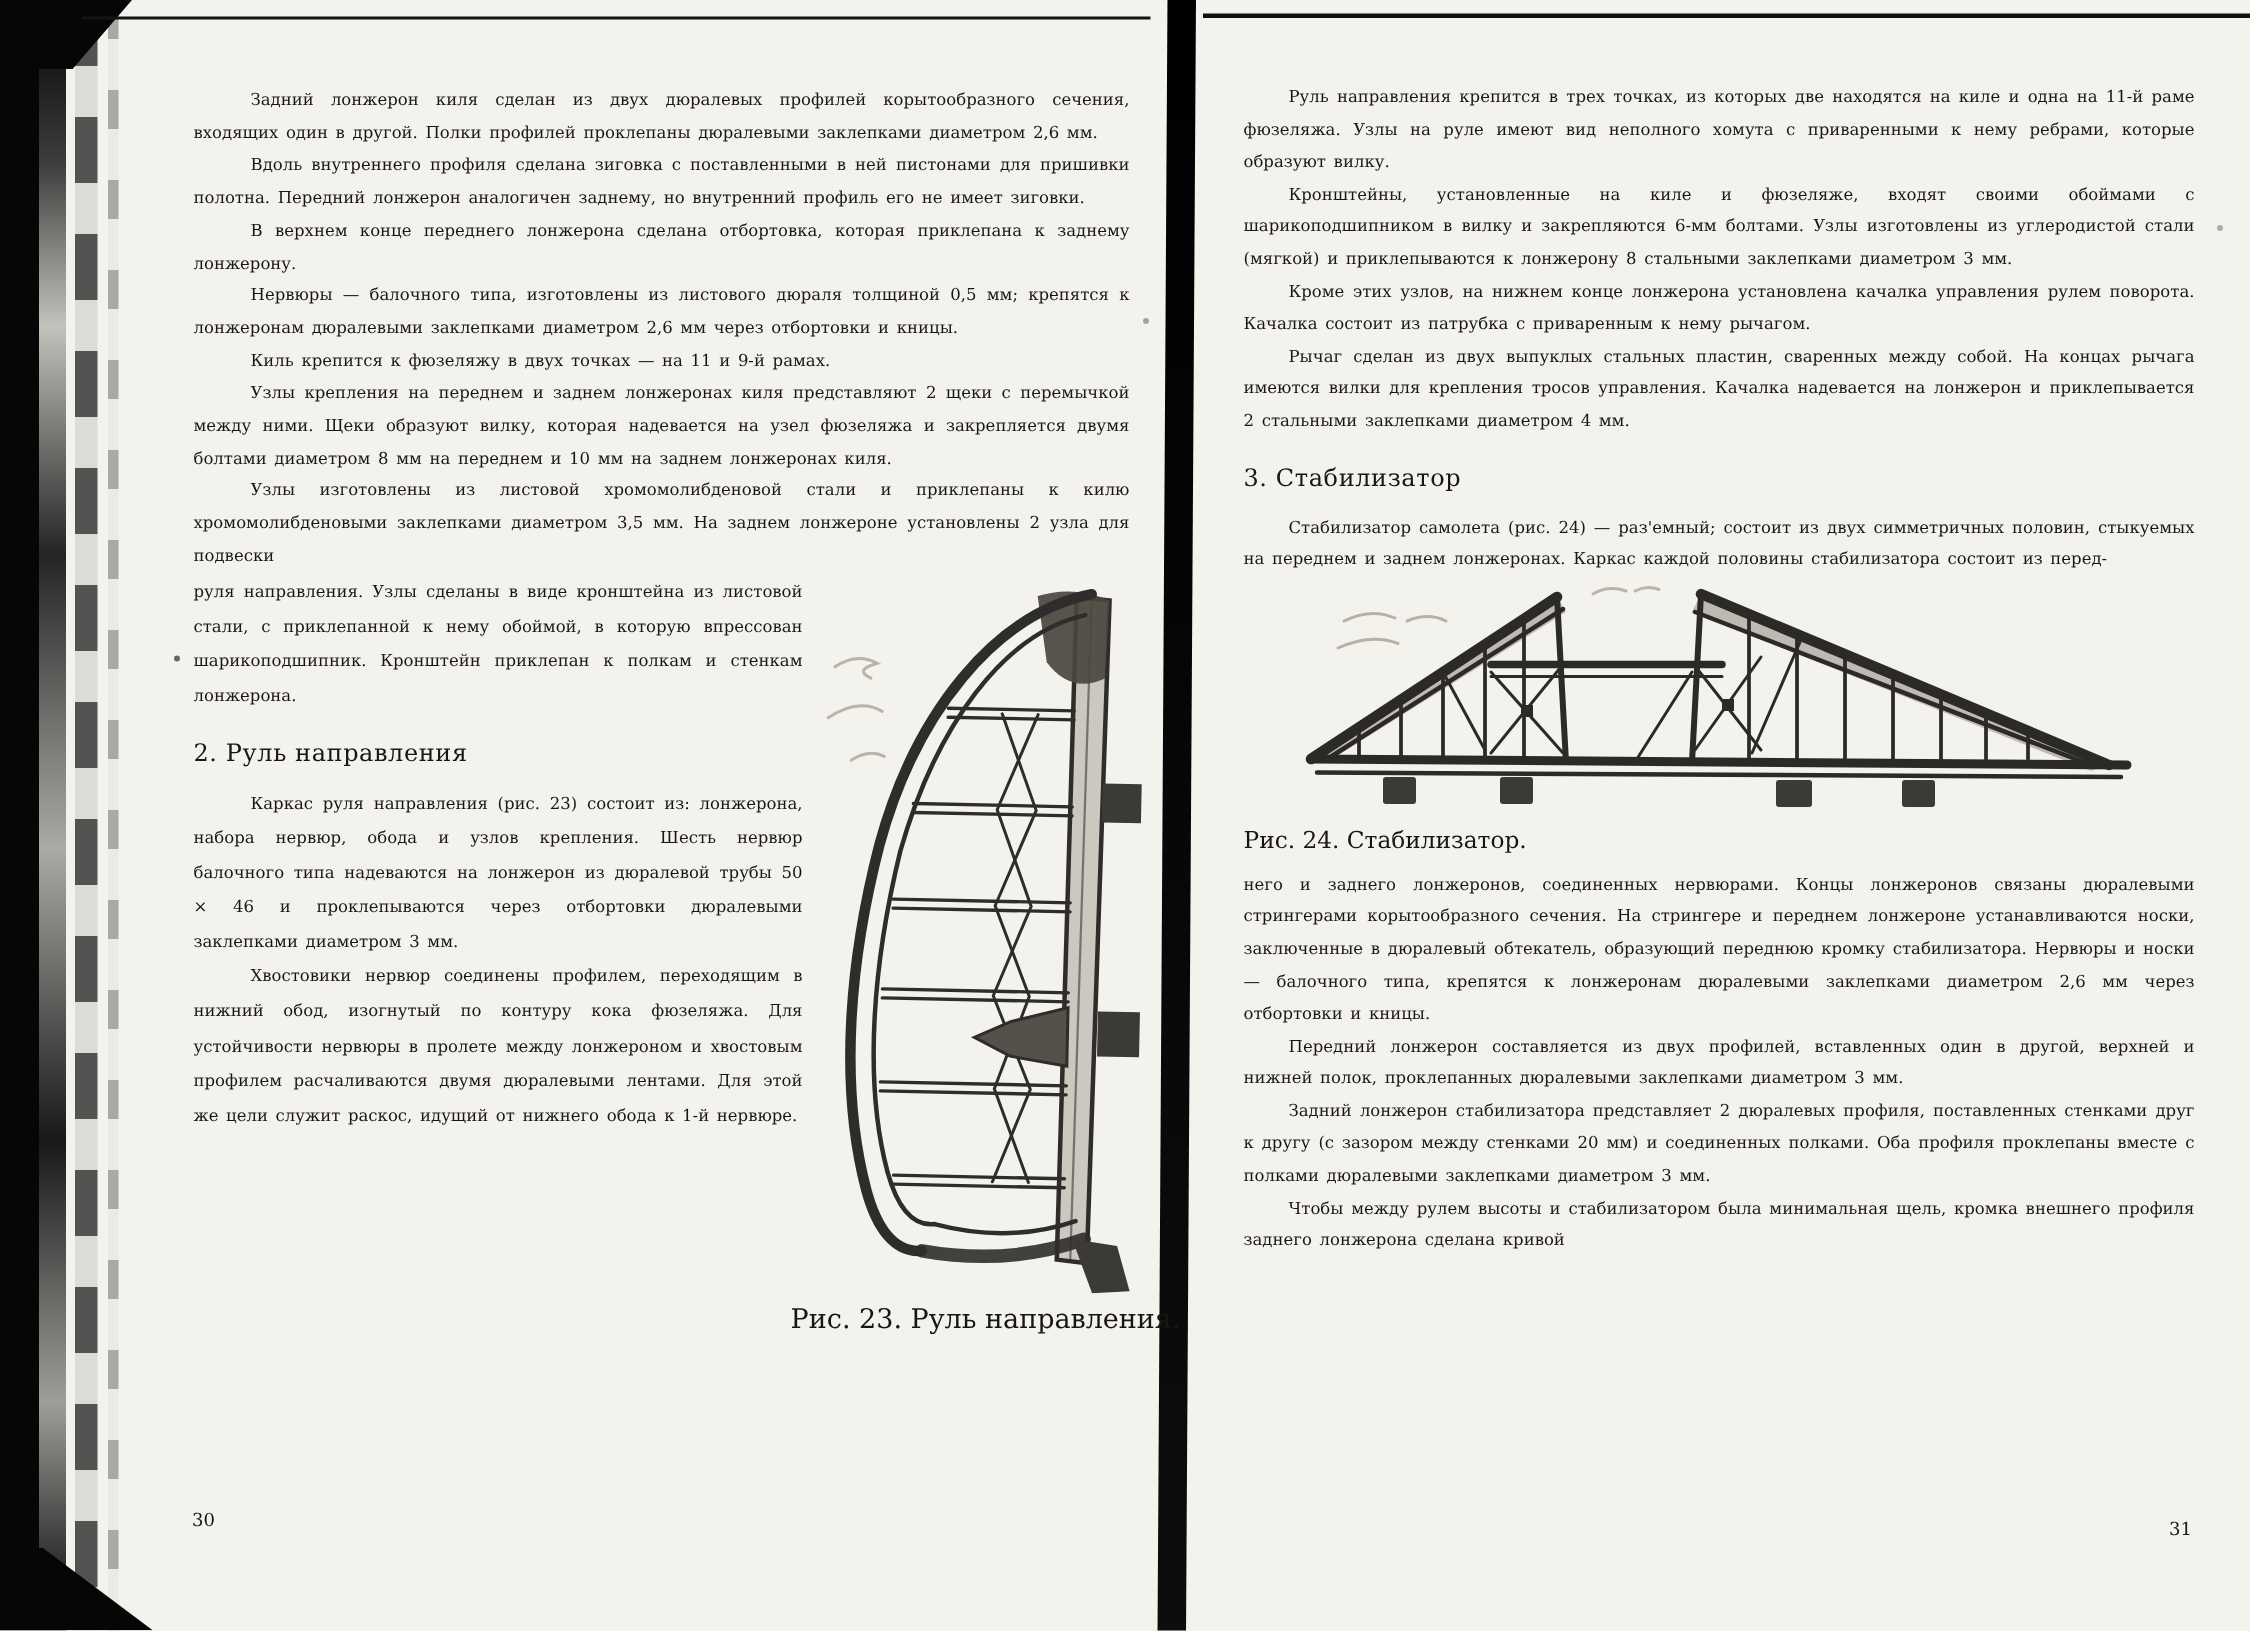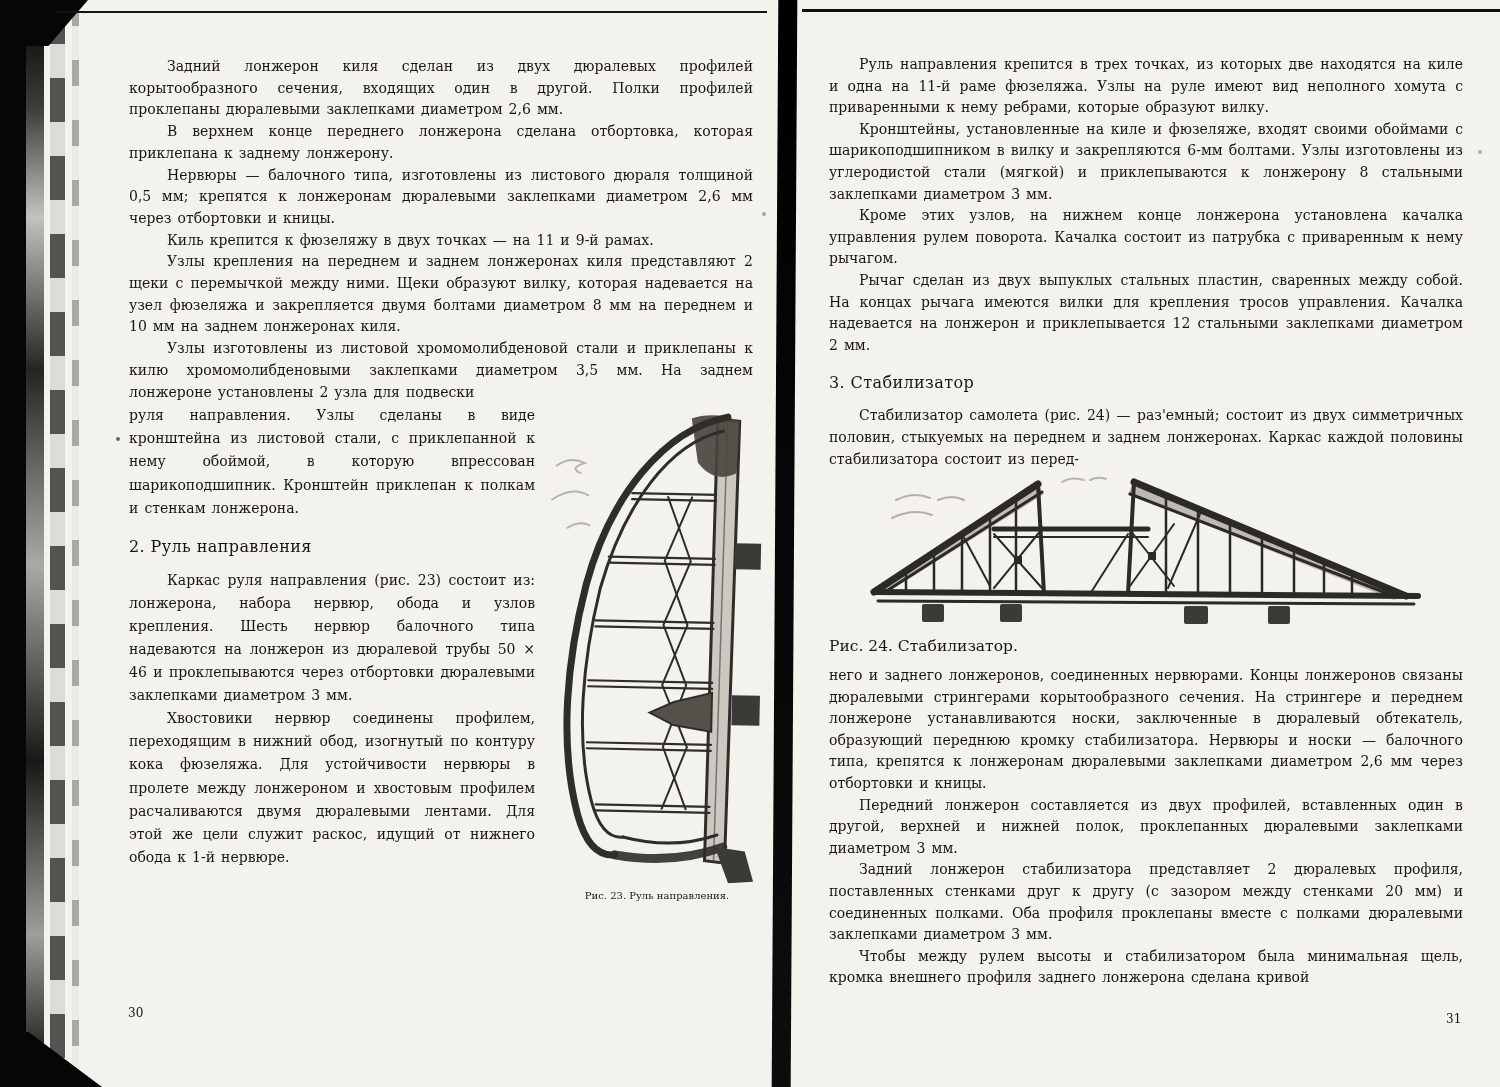--- a/index.html
+++ b/index.html
@@ -19,33 +19,33 @@
   #band3{left:72px;top:0;width:7px;height:1087px;opacity:.35;
     background:repeating-linear-gradient(to bottom,rgba(8,8,8,.9) 0 26px,rgba(8,8,8,.1) 26px 60px);}
   #blobTL{left:0;top:0;width:88px;height:46px;background:#060606;clip-path:polygon(0 0,100% 0,55% 100%,0 100%);}
   #blobBL{left:0;top:1032px;width:102px;height:55px;background:#060606;clip-path:polygon(0 0,28% 0,100% 100%,0 100%);}
   #gutter{left:775px;top:-6px;width:19px;height:1100px;background:linear-gradient(to bottom,#000,#0d0d0d);transform:rotate(.35deg);}
   #ruleL{left:55px;top:11px;width:712px;height:2px;background:#141414;}
   #ruleR{left:802px;top:9px;width:698px;height:3px;background:#101010;}
   .speck{width:4px;height:4px;border-radius:50%;background:#2a2a2a;opacity:.7;}
 
   
-  .page p{font-size:14px;line-height:21.7px;text-align:justify;margin:0;text-indent:38px;word-spacing:1.6px;}
+  .page p{font-size:11px;line-height:21.7px;text-align:justify;margin:0;text-indent:38px;word-spacing:1.6px;}
   #leftPage{left:129px;top:56px;width:624px;}
   #rightPage{left:829px;top:54px;width:634px;}
   #rightPage p{text-indent:30px;line-height:21.6px;}
   .heading{font-size:16px;font-weight:normal;text-align:left;margin:17px 0 13px;letter-spacing:.4px;}
   .no-indent{text-indent:0 !important;}
   
   #leftLower{display:flex;margin-top:1px;min-height:512px;gap:12px;}
   #narrowCol{width:414px;}
   #narrowCol p{line-height:23.1px;}
   #fig23Wrap{width:210px;position:relative;}
   #fig23Svg{position:absolute;left:-10px;top:6px;transform:rotate(1.2deg);}
-  #fig23Cap{position:absolute;left:-40px;top:486px;width:300px;text-align:center;font-size:10px;white-space:nowrap;}
+  #fig23Cap{position:absolute;left:-40px;top:486px;width:300px;text-align:center;font-size:18px;white-space:nowrap;}
   
   #fig24Block{text-align:center;margin:4px 0 0;}
   #fig24Cap{text-align:left;font-size:15.5px;margin:3px 0 10px;}
   .pagenum{font-size:12px;}
   #pn30{left:128px;top:1006px;}
   #pn31{left:1446px;top:1012px;}
 </style>
 </head>
 <body>
 
@@ -57,20 +57,21 @@
 <div class="abs" id="blobBL"></div>
 <div class="abs" id="gutter"></div>
 <div class="abs" id="ruleL"></div>
 <div class="abs" id="ruleR"></div>
 <div class="abs speck" style="left:116px;top:437px;"></div>
 <div class="abs speck" style="left:762px;top:212px;opacity:.4;"></div>
 <div class="abs speck" style="left:1478px;top:150px;opacity:.35;"></div>
 
 <div class="abs page" id="leftPage">
   <p>Задний лонжерон киля сделан из двух дюралевых профилей корытообразного сечения, входящих один в другой. Полки профилей проклепаны дюралевыми заклепками диаметром 2,6 мм.</p>
+  <p>Вдоль внутреннего профиля сделана зиговка с поставленными в ней пистонами для пришивки полотна. Передний лонжерон аналогичен заднему, но внутренний профиль его не имеет зиговки.</p>
   <p>В верхнем конце переднего лонжерона сделана отбортовка, которая приклепана к заднему лонжерону.</p>
   <p>Нервюры — балочного типа, изготовлены из листового дюраля толщиной 0,5 мм; крепятся к лонжеронам дюралевыми заклепками диаметром 2,6 мм через отбортовки и кницы.</p>
   <p>Киль крепится к фюзеляжу в двух точках — на 11 и 9-й рамах.</p>
   <p>Узлы крепления на переднем и заднем лонжеронах киля представляют 2 щеки с перемычкой между ними. Щеки образуют вилку, которая надевается на узел фюзеляжа и закрепляется двумя болтами диаметром 8 мм на переднем и 10 мм на заднем лонжеронах киля.</p>
   <p>Узлы изготовлены из листовой хромомолибденовой стали и приклепаны к килю хромомолибденовыми заклепками диаметром 3,5 мм. На заднем лонжероне установлены 2 узла для подвески</p>
 
   <div id="leftLower">
     <div id="narrowCol">
       <p class="no-indent">руля направления. Узлы сделаны в виде кронштейна из листовой стали, с приклепанной к нему обоймой, в которую впрессован шарикоподшипник. Кронштейн приклепан к полкам и стенкам лонжерона.</p>
       <h3 class="heading">2. Руль направления</h3>
@@ -125,21 +126,21 @@
       </svg>
       <div id="fig23Cap">Рис. 23. Руль направления.</div>
     </div>
   </div>
 </div>
 
 <div class="abs page" id="rightPage">
   <p>Руль направления крепится в трех точках, из которых две находятся на киле и одна на 11-й раме фюзеляжа. Узлы на руле имеют вид неполного хомута с приваренными к нему ребрами, которые образуют вилку.</p>
   <p>Кронштейны, установленные на киле и фюзеляже, входят своими обоймами с шарикоподшипником в вилку и закрепляются 6-мм болтами. Узлы изготовлены из углеродистой стали (мягкой) и приклепываются к лонжерону 8 стальными заклепками диаметром 3 мм.</p>
   <p>Кроме этих узлов, на нижнем конце лонжерона установлена качалка управления рулем поворота. Качалка состоит из патрубка с приваренным к нему рычагом.</p>
-  <p>Рычаг сделан из двух выпуклых стальных пластин, сваренных между собой. На концах рычага имеются вилки для крепления тросов управления. Качалка надевается на лонжерон и приклепывается 12 стальными заклепками диаметром 2 мм.</p>
+  <p>Рычаг сделан из двух выпуклых стальных пластин, сваренных между собой. На концах рычага имеются вилки для крепления тросов управления. Качалка надевается на лонжерон и приклепывается 2 стальными заклепками диаметром 4 мм.</p>
   <h3 class="heading">3. Стабилизатор</h3>
   <p>Стабилизатор самолета (рис. 24) — раз'емный; состоит из двух симметричных половин, стыкуемых на переднем и заднем лонжеронах. Каркас каждой половины стабилизатора состоит из перед-</p>
 
   <div id="fig24Block">
     <svg width="560" height="156" viewBox="0 0 560 156">
       <g stroke="#2b2a27" fill="none" stroke-linecap="round">
 
         <path d="M30,26 q18,-9 34,-2 m8,2 q14,-6 26,0 M26,44 q22,-10 40,-3" stroke="#a19b91" stroke-width="2" opacity="0.75"></path>
         <path d="M196,8 q10,-6 22,-2 m6,0 q8,-4 16,-1" stroke="#a19b91" stroke-width="2" opacity="0.7"></path>
 

